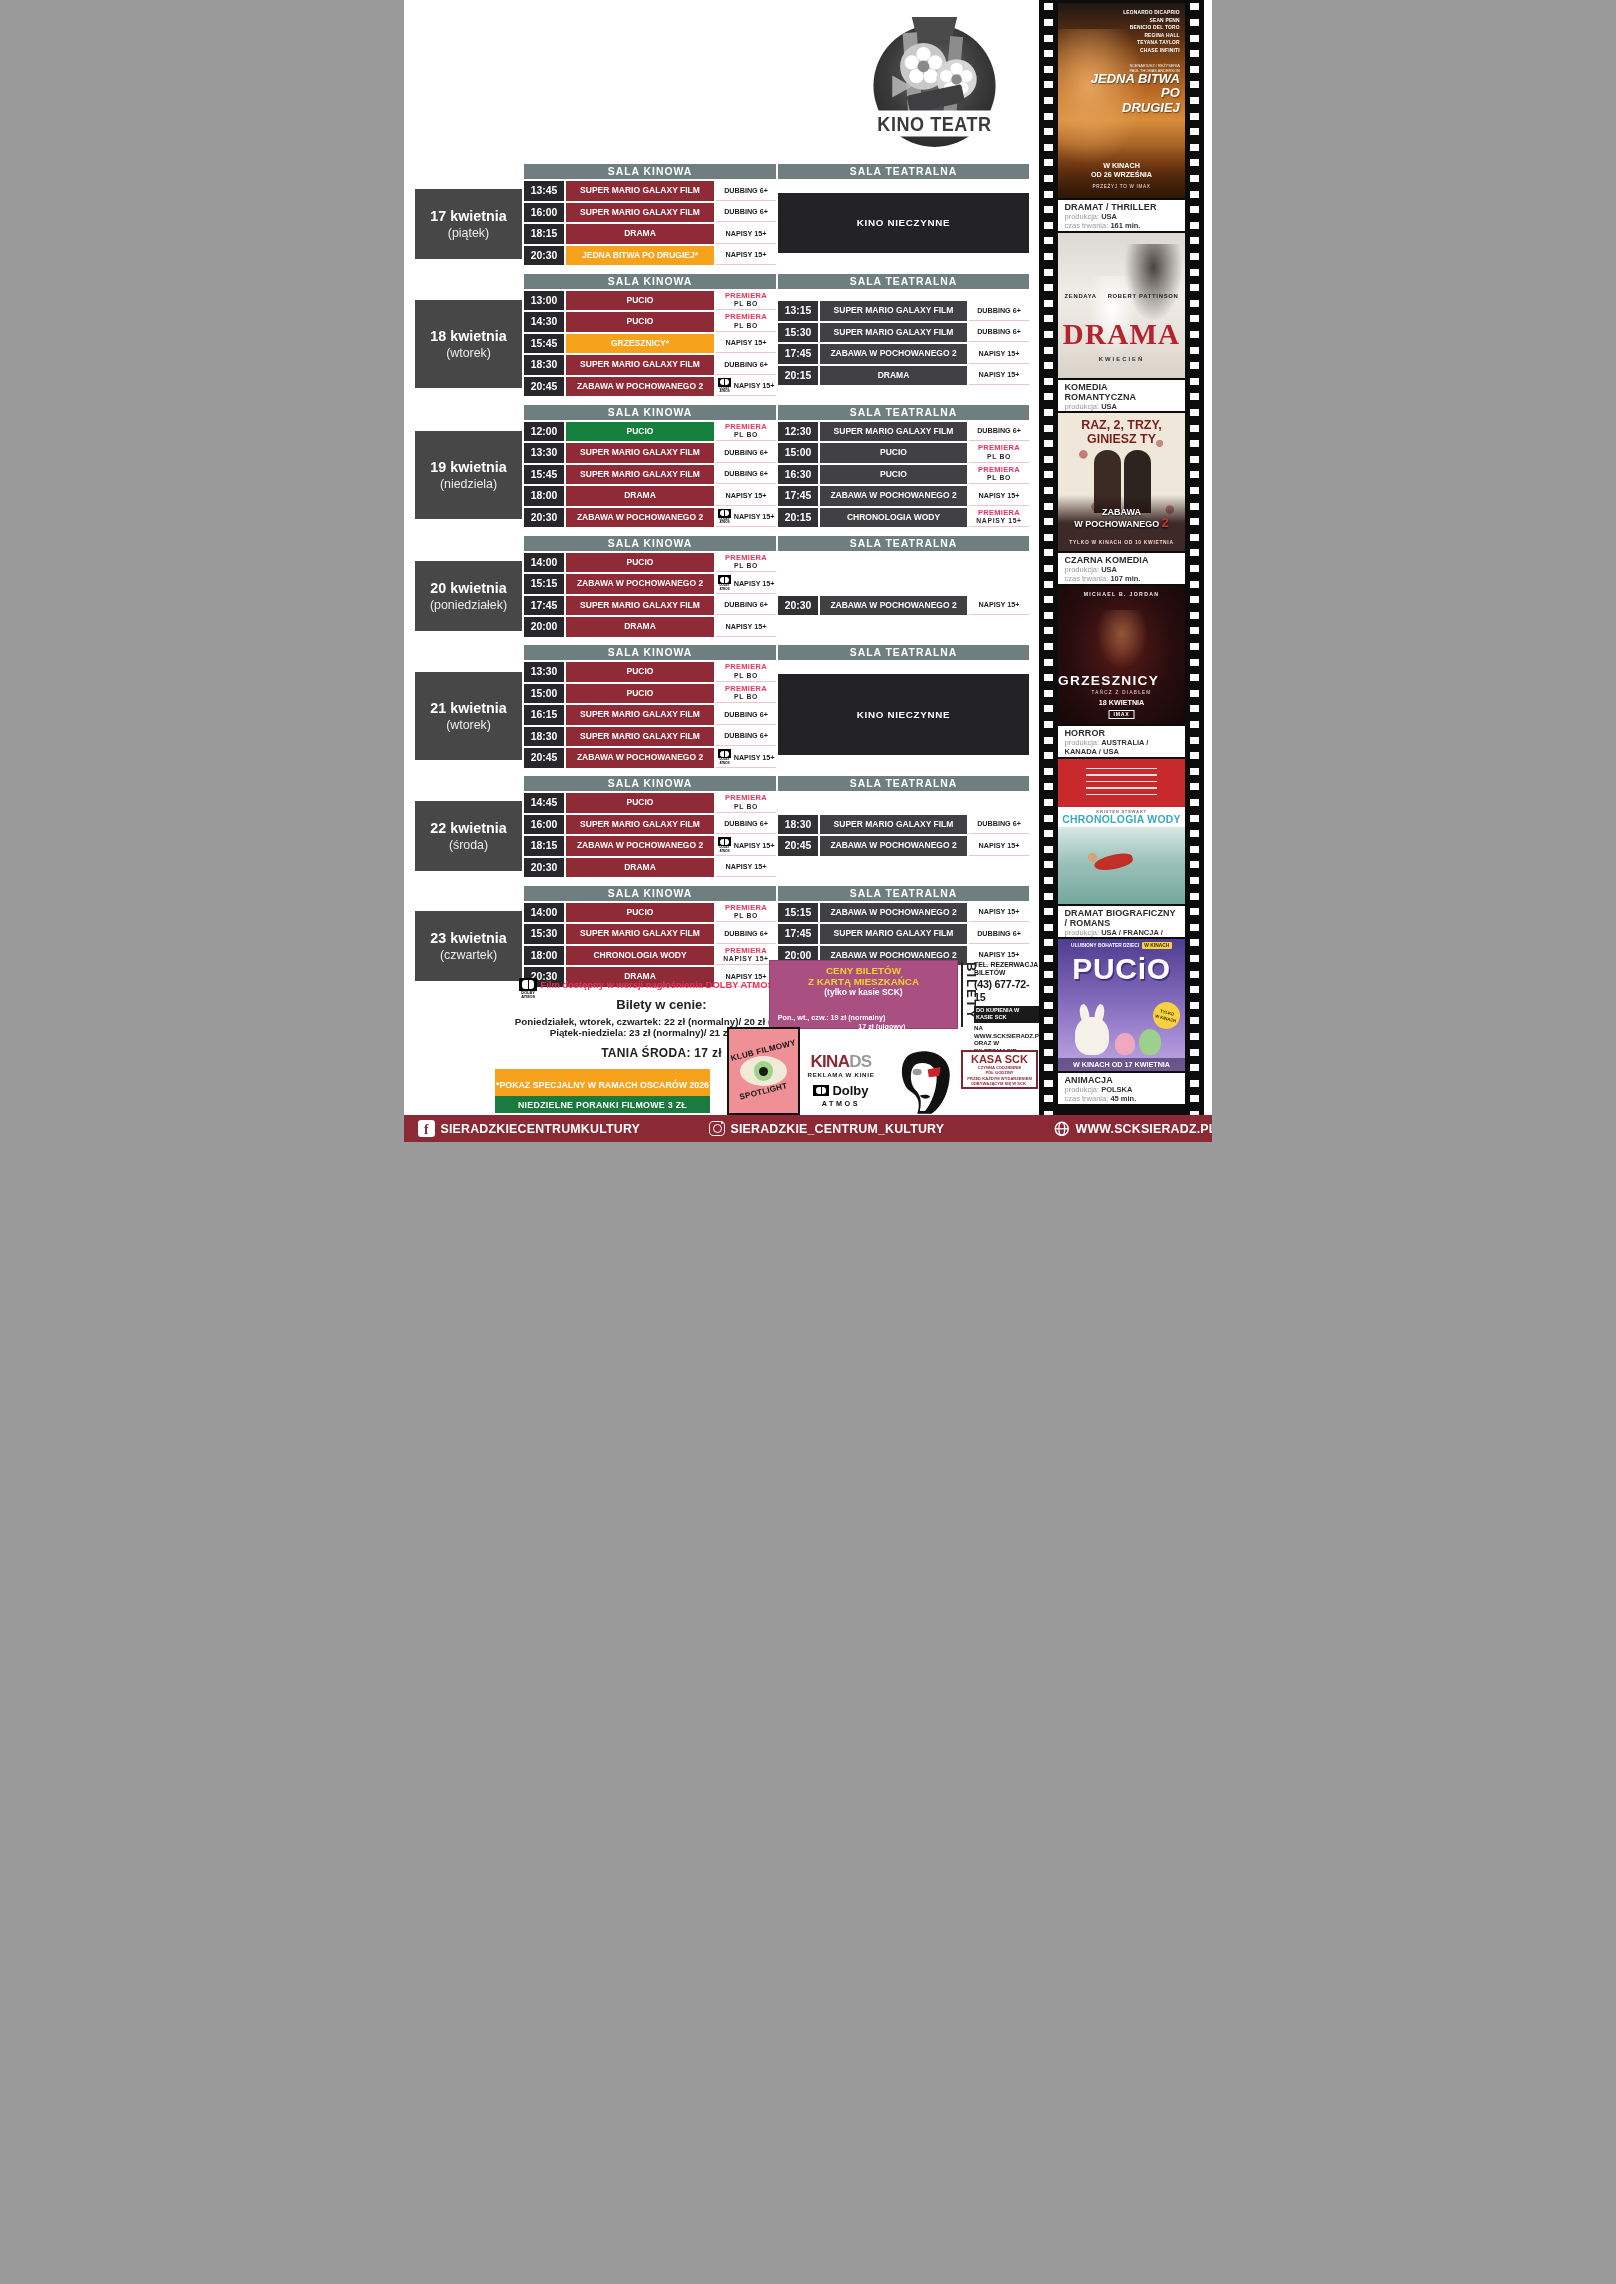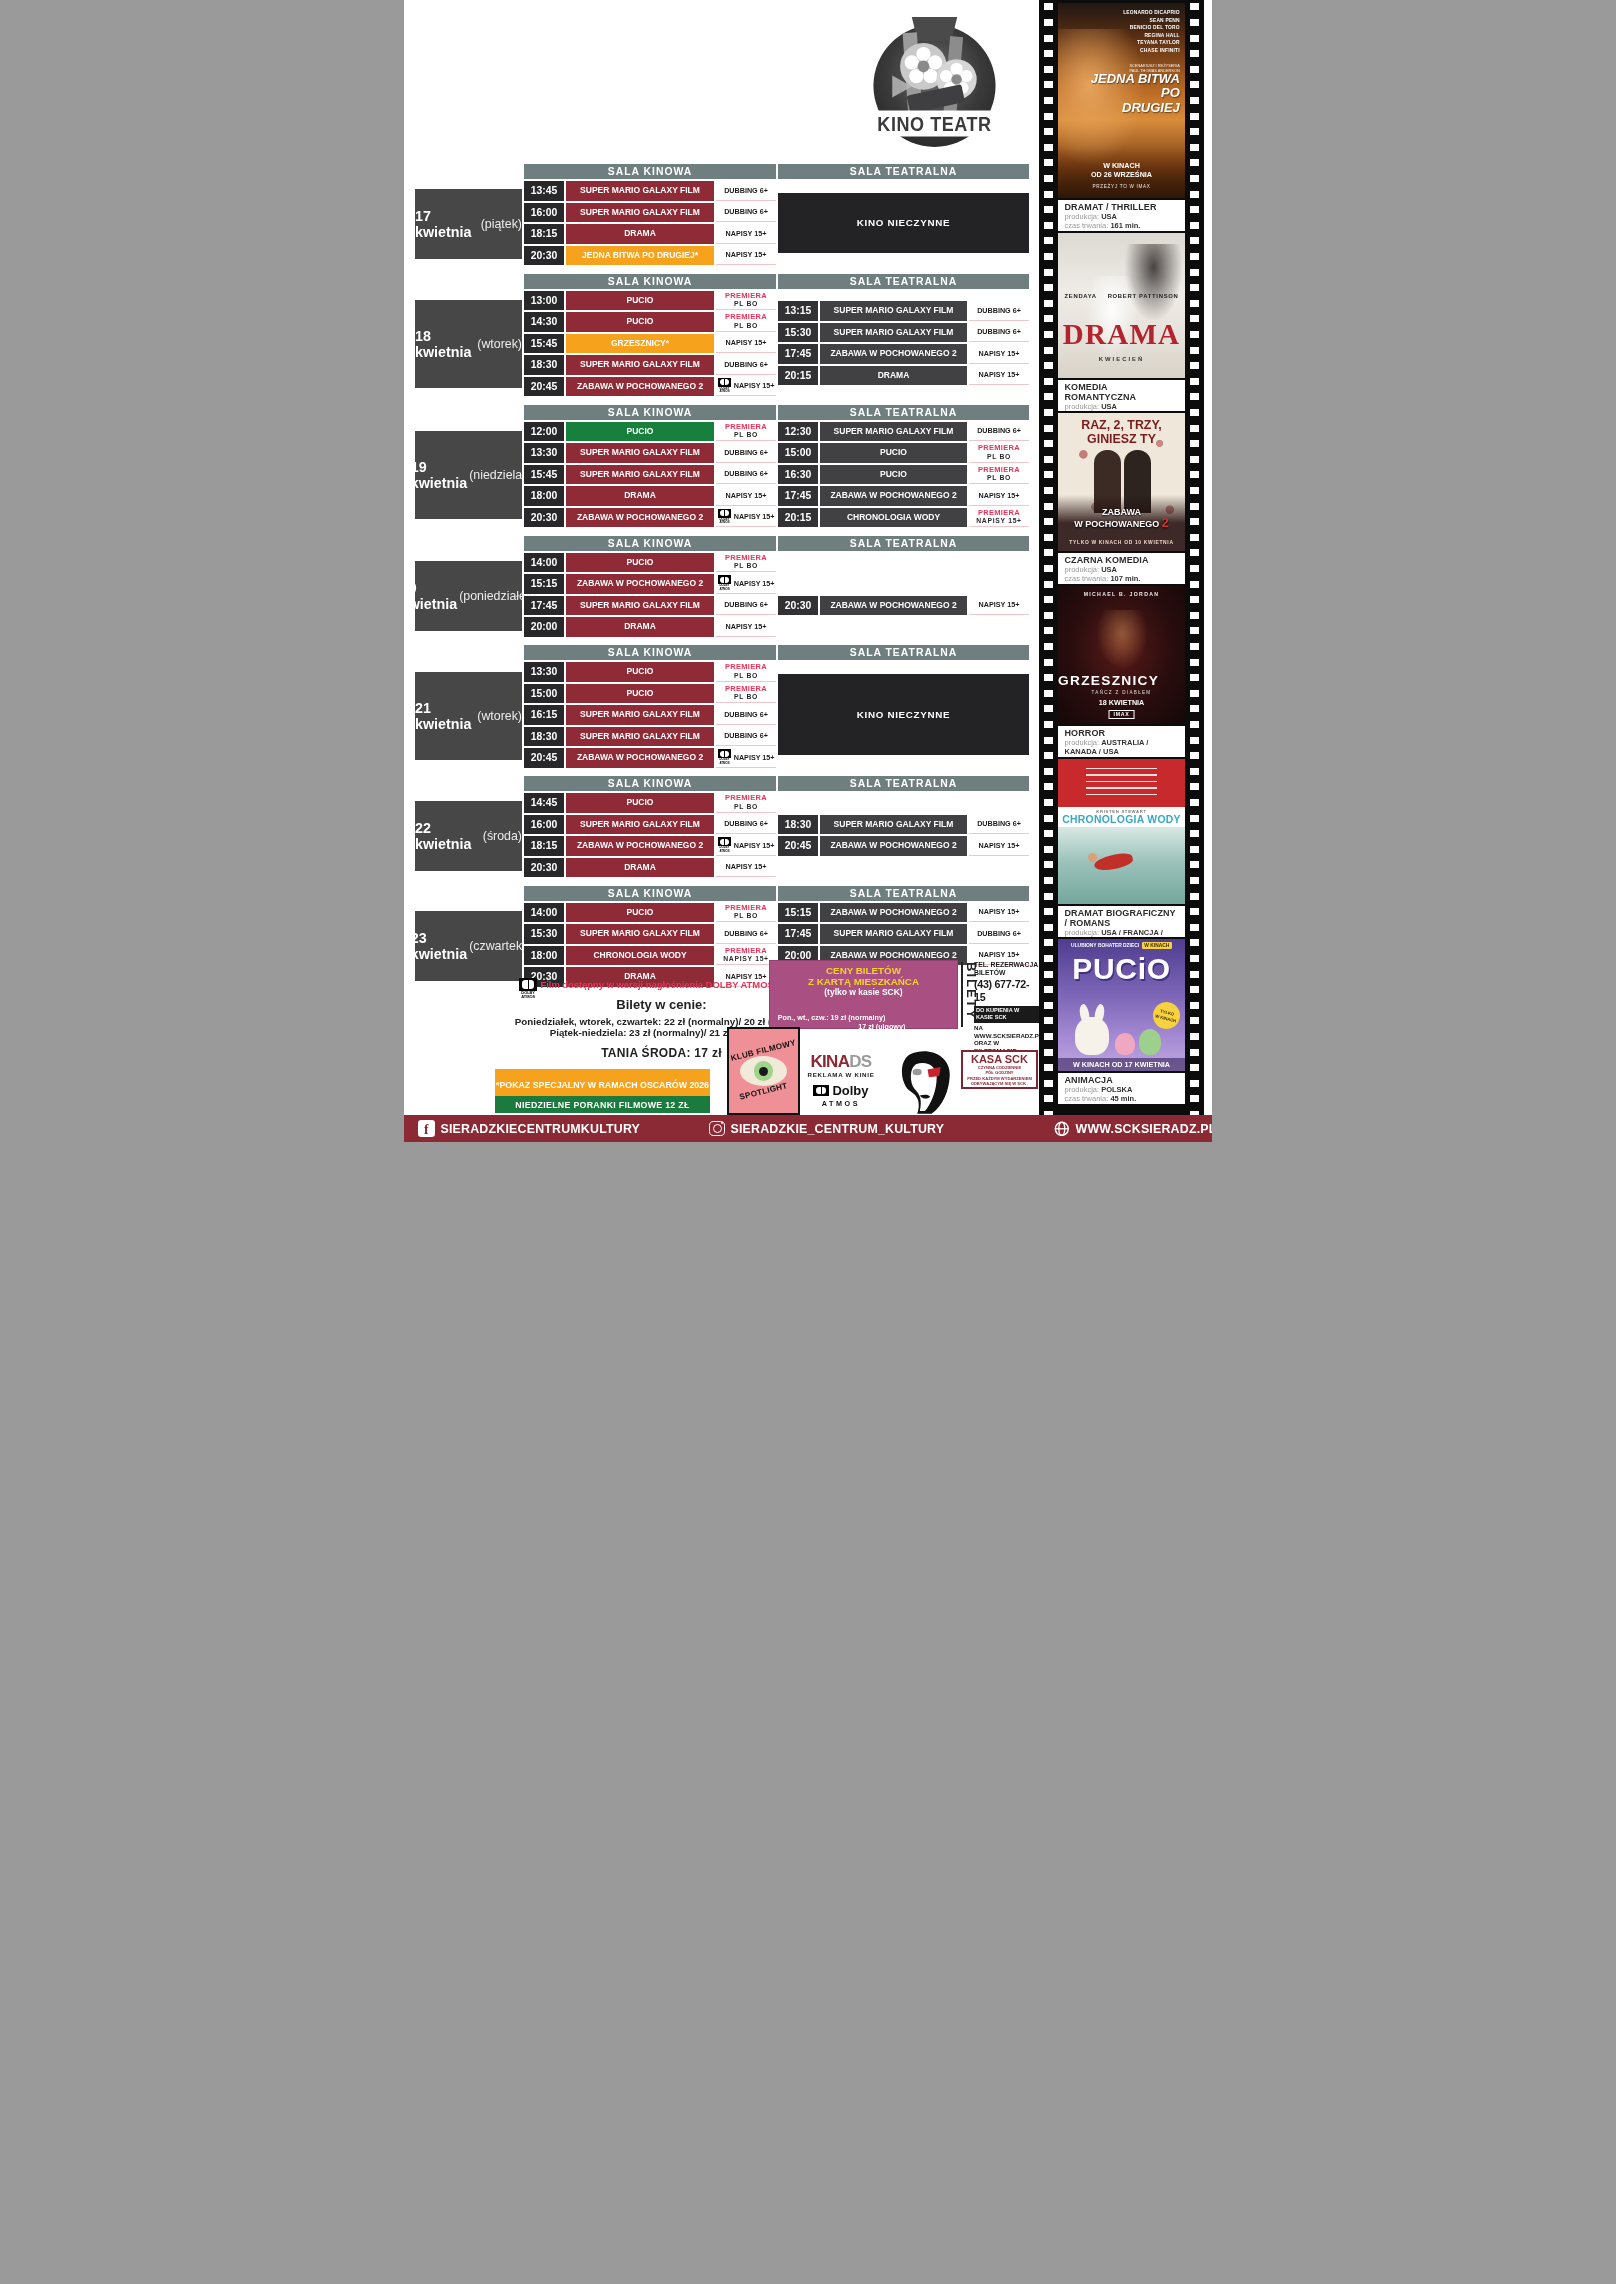--- a/index.html
+++ b/index.html
@@ -22,21 +22,21 @@
   .hdr-title{position:absolute;left:78px;top:79px;width:391px;text-align:center;color:#fff;
              font-size:30px;font-weight:bold;letter-spacing:2.6px;}
   .hdr-date{position:absolute;left:78px;top:118px;width:391px;text-align:center;color:#fff;
             font-size:15px;letter-spacing:1.3px;font-weight:300;}
   .logo{position:absolute;left:461px;top:14.3px;width:139px;height:145px;}
 
   
   .schedule{position:absolute;left:11px;top:164px;width:615px;}
   .sec{display:grid;grid-template-columns:107px 252px 251px;gap:0 2px;margin-bottom:6.5px;}
   .day-col{display:flex;align-items:center;justify-content:center;padding-top:17px;}
-  .day-box{background:#474747;color:#fff;width:107px;display:flex;flex-direction:row;
+  .day-box{background:#474747;color:#fff;width:107px;display:flex;flex-direction:column;
            align-items:center;justify-content:center;gap:2px;}
   .day-date{font-size:14.3px;font-weight:bold;}
   .day-wd{font-size:12.4px;font-weight:300;color:#ececec;}
   .col{display:flex;flex-direction:column;}
   .col-hd{height:15px;background:#6f7e7e;color:#fff;font-weight:bold;font-size:10.4px;
           letter-spacing:1px;display:flex;align-items:center;justify-content:center;margin-bottom:2px;}
   .row{display:grid;grid-template-columns:40px 1fr 60px;gap:0 2px;height:19.5px;margin-bottom:2px;}
   .c{display:flex;align-items:center;justify-content:center;}
   .t-time{background:#28282a;color:#fff;font-weight:bold;font-size:10.4px;}
   .row.tea .t-time{background:#323234;}
@@ -779,21 +779,21 @@
       <b class="dtx">DOLBY
 ATMOS</b>
     </span>
     <span class="txt">Film dostępny w wersji nagłośnienia DOLBY ATMOS</span>
   </div>
   <div class="tickets-h">Bilety w cenie:</div>
   <div class="price1">Poniedziałek, wtorek, czwartek: 22 zł (normalny)/ 20 zł (ulgowy)</div>
   <div class="price2">Piątek-niedziela:  23 zł (normalny)/ 21 zł (ulgowy)</div>
   <div class="tania">TANIA ŚRODA: 17 zł</div>
   <div class="orange-bar">*POKAZ SPECJALNY W RAMACH OSCARÓW 2026</div>
-  <div class="green-bar">NIEDZIELNE PORANKI FILMOWE  12 ZŁ</div>
+  <div class="green-bar">NIEDZIELNE PORANKI FILMOWE  3 ZŁ</div>
 
   <div class="pink-box">
     <div class="pb1">CENY BILETÓW</div>
     <div class="pb1">Z KARTĄ MIESZKAŃCA</div>
     <div class="pb3">(tylko w kasie SCK)</div>
     <div class="pbl">Pon., wt., czw.: 19 zł (normalny)</div>
     <div class="pbl ind">17 zł (ulgowy)</div>
     <div class="pbl">Piątek - niedziela: 19 zł (normalny)</div>
     <div class="pbl ind">18 zł (ulgowy)</div>
   </div>

